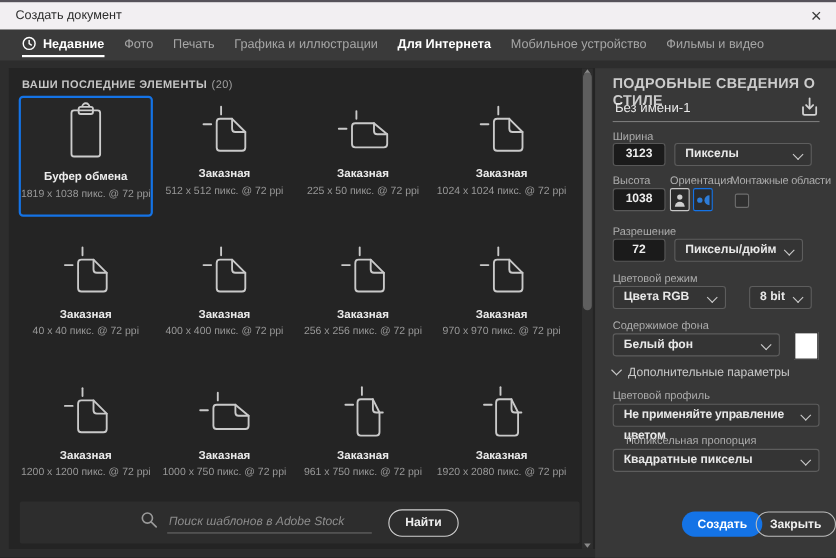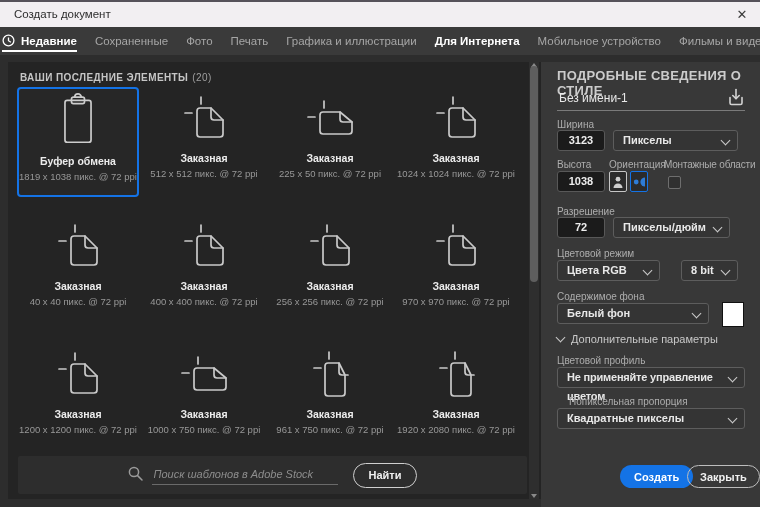--- a/index.html
+++ b/index.html
@@ -9,21 +9,21 @@
 
   
   .titlebar{position:absolute;left:0;top:0;width:760px;height:27px;background:#f2eff2;
             border-top:2px solid #56525a;box-sizing:border-box;}
   .titlebar .title{position:absolute;left:14px;top:6px;font-size:11.5px;color:#2e2e2e;}
   .titlebar .close{position:absolute;right:9px;top:4px;font-size:13px;color:#3c3c3c;width:18px;height:18px;
             text-align:center;line-height:18px;cursor:pointer;}
 
   
   .tabbar{position:absolute;left:0;top:27px;width:760px;height:28px;background:#3a3a3a;
-          display:flex;align-items:stretch;padding-left:2px;box-sizing:border-box;}
+          display:flex;align-items:stretch;padding-left:20px;box-sizing:border-box;}
   .tab{position:relative;display:flex;align-items:center;gap:6px;margin-right:18px;font-size:11.5px;
        color:#a6a6a6;white-space:nowrap;cursor:pointer;}
   .tab.active{color:#ffffff;font-weight:bold;}
   .tab.active::after{content:"";position:absolute;left:0;right:0;bottom:3px;height:2px;background:#ffffff;}
   .tab.hot{color:#ffffff;font-weight:bold;}
 
   
   .left-panel{position:absolute;left:8px;top:62px;width:533px;height:437px;background:#242424;overflow:hidden;}
   .section-title{position:absolute;left:12px;top:10px;font-size:10px;font-weight:bold;color:#c6c6c6;
                  letter-spacing:.4px;}
@@ -106,23 +106,20 @@
         <svg width="13" height="13" viewBox="0 0 13 13">
             <g fill="none" stroke="#ffffff" stroke-width="1.3">
           <circle cx="6.5" cy="6.5" r="5.4"></circle>
               <path d="M6.5 3.4 v3.3 l2.4 1.5"></path>
             </g>
           </svg>
       </span>
       <span>Недавние</span>
     </div>
     <div class="tab">
-        <span>Сохраненные</span>
-      </div>
-    <div class="tab">
         <span>Фото</span>
       </div>
     <div class="tab">
         <span>Печать</span>
       </div>
     <div class="tab">
         <span>Графика и иллюстрации</span>
       </div>
     <div class="tab hot">
         <span>Для Интернета</span>

